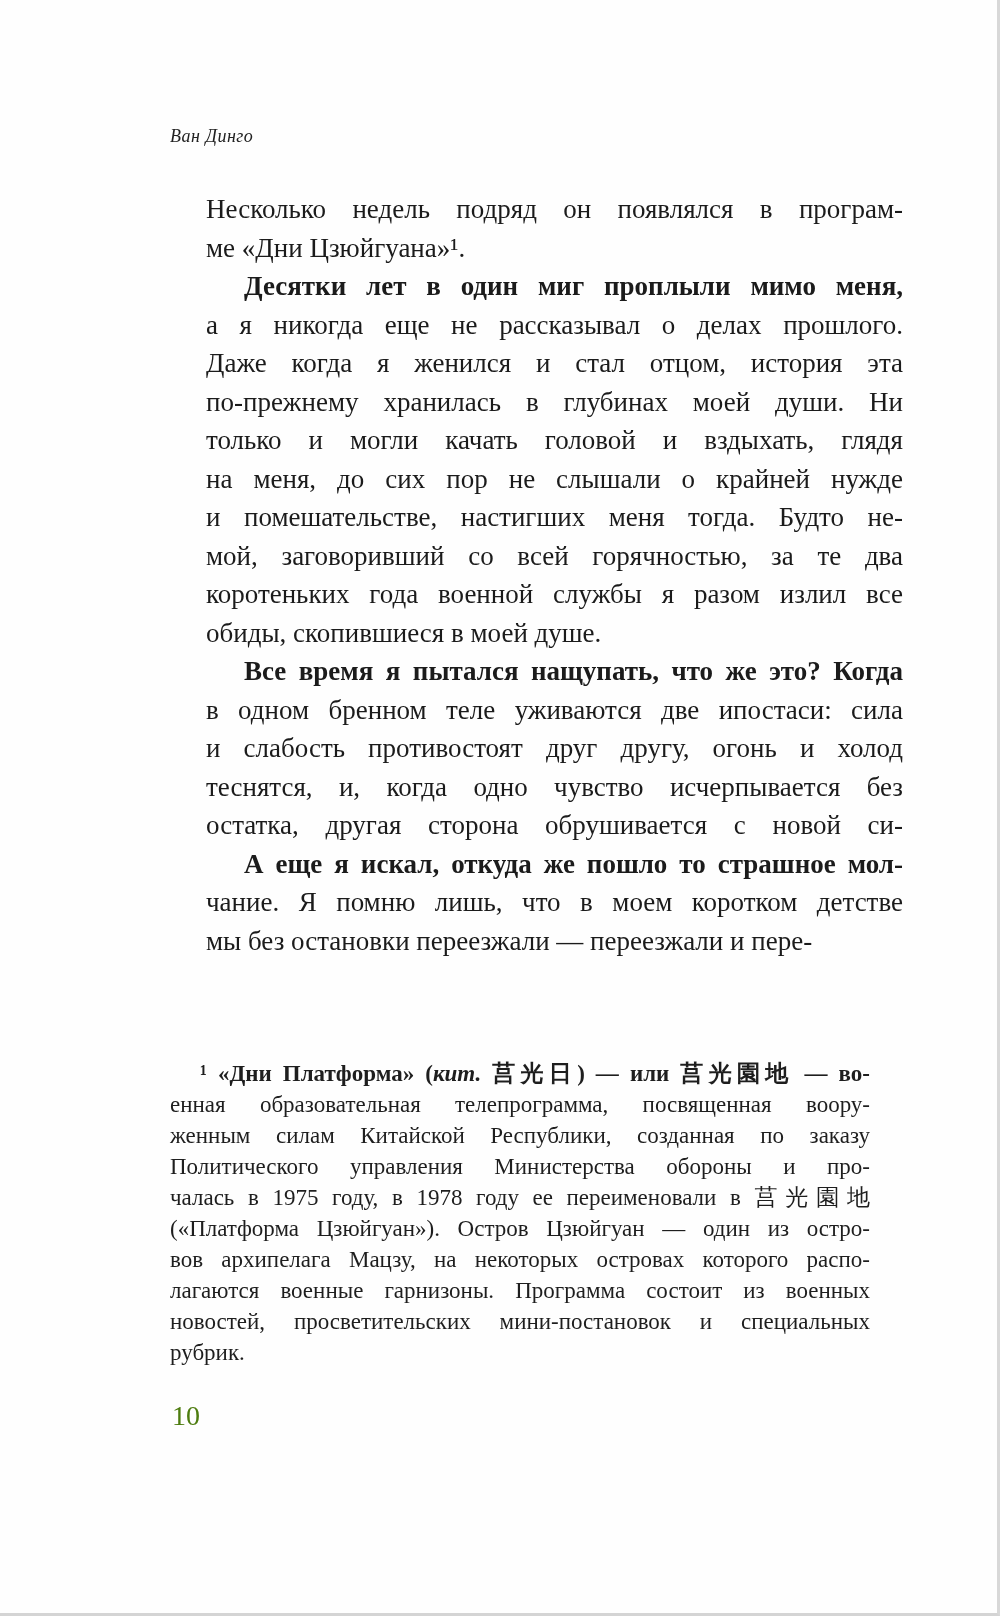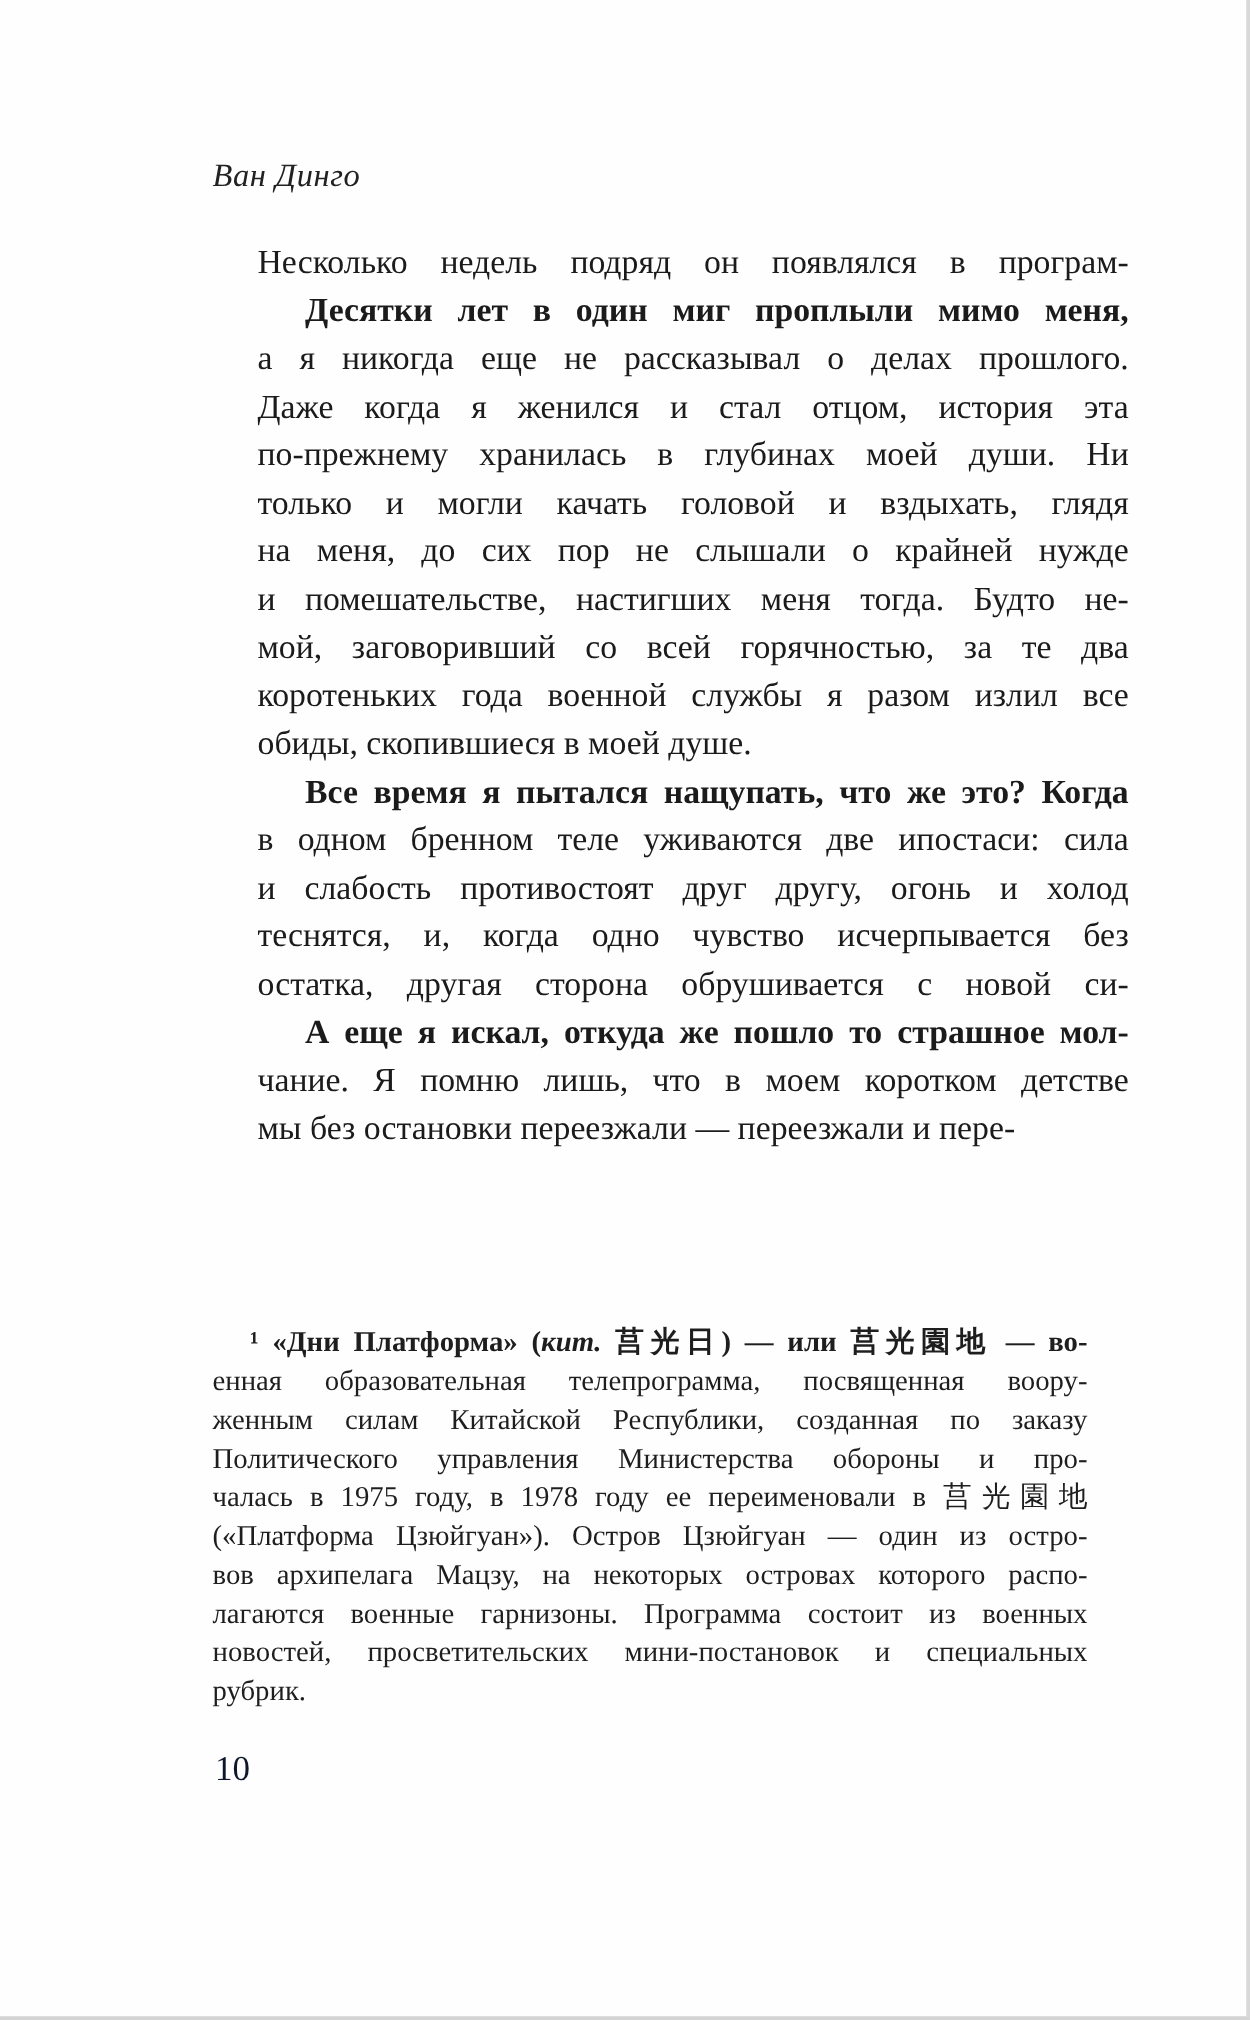--- a/index.html
+++ b/index.html
@@ -17,21 +17,21 @@
     color: #1b1b1b;
     box-sizing: border-box;
     border-right: 3px solid #d8d8d8;
     border-bottom: 3px solid #d4d4d4;
   }
   .running-header {
     position: absolute;
     left: 170px;
     top: 126px;
     font-style: italic;
-    font-size: 26px;
+    font-size: 18px;
     letter-spacing: 0.5px;
     color: #222222;
   }
   .body-text {
     position: absolute;
     left: 170px;
     top: 190px;
     width: 697px;
     font-size: 27px;
     line-height: 38.5px;
@@ -60,33 +60,34 @@
     font-weight: bold;
   }
   .footnote .line.indent {
     padding-left: 30px;
   }
   .page-number {
     position: absolute;
     left: 172px;
     top: 1400px;
     font-size: 28px;
-    color: #0f172a;
+    color: #4d7c0f;
   }
   i { font-style: italic; }
 </style>
 </head>
 <body>
 
 <div class="page">
   <div class="running-header">Ван Динго</div>
 
   <div class="body-text">
       <div class="para">
         <div class="line just">Несколько недель подряд он появлялся в програм-</div>
+        <div class="line">ме «Дни Цзюйгуана»¹.</div>
       </div>
       <div class="para">
         <div class="line just indent">Десятки лет в один миг проплыли мимо меня,</div>
         <div class="line just">а я никогда еще не рассказывал о делах прошлого.</div>
         <div class="line just">Даже когда я женился и стал отцом, история эта</div>
         <div class="line just">по-прежнему хранилась в глубинах моей души. Ни</div>
         <div class="line just">только и могли качать головой и вздыхать, глядя</div>
         <div class="line just">на меня, до сих пор не слышали о крайней нужде</div>
         <div class="line just">и помешательстве, настигших меня тогда. Будто не-</div>
         <div class="line just">мой, заговоривший со всей горячностью, за те два</div>

